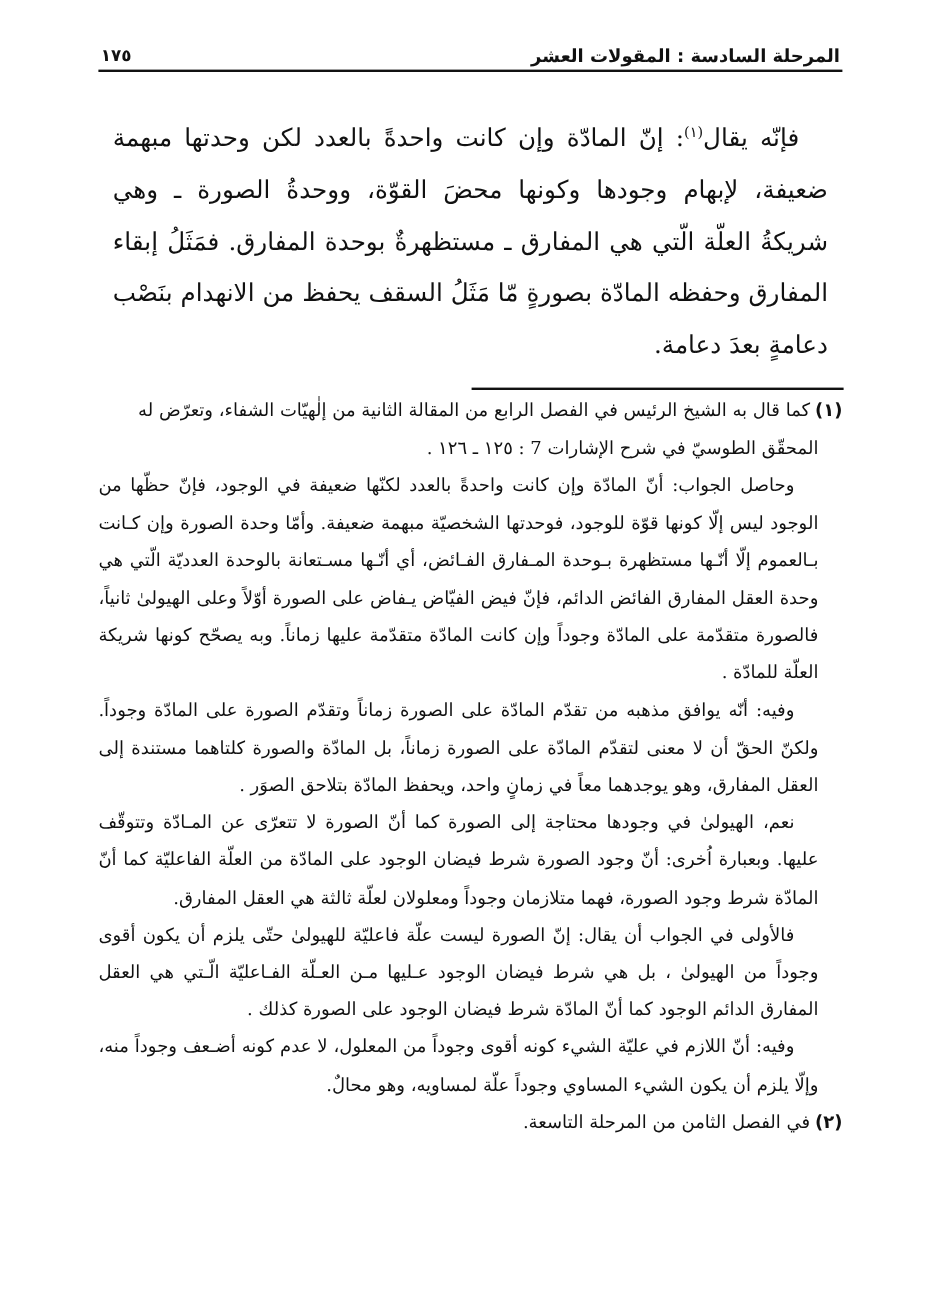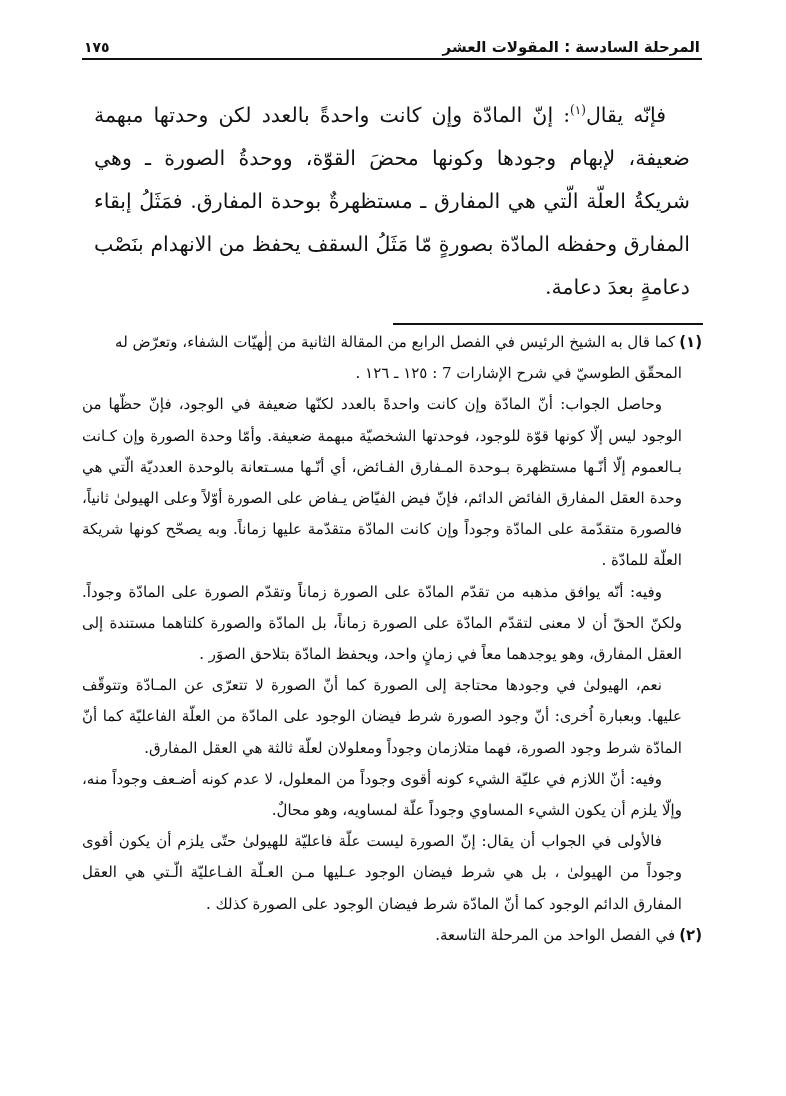--- a/index.html
+++ b/index.html
@@ -134,18 +134,18 @@
   </div>
 
   <div class="fn-rule"></div>
 
   <div class="footnotes">
     <p class="fn-start"><span class="fn-marker">(١)</span><span>كما قال به الشيخ الرئيس في الفصل الرابع من المقالة الثانية من إلٰهيّات الشفاء، وتعرّض له</span></p>
     <p class="fn-cont">المحقّق الطوسيّ في شرح الإشارات 7 : ١٢٥ ـ ١٢٦ .</p>
     <p class="fn-para">وحاصل الجواب: أنّ المادّة وإن كانت واحدةً بالعدد لكنّها ضعيفة في الوجود، فإنّ حظّها من الوجود ليس إلّا كونها قوّة للوجود، فوحدتها الشخصيّة مبهمة ضعيفة. وأمّا وحدة الصورة وإن كـانت بـالعموم إلّا أنّـها مستظهرة بـوحدة المـفارق الفـائض، أي أنّـها مسـتعانة بالوحدة العدديّة الّتي هي وحدة العقل المفارق الفائض الدائم، فإنّ فيض الفيّاض يـفاض على الصورة أوّلاً وعلى الهيولىٰ ثانياً، فالصورة متقدّمة على المادّة وجوداً وإن كانت المادّة متقدّمة عليها زماناً. وبه يصحّح كونها شريكة العلّة للمادّة .</p>
     <p class="fn-para">وفيه: أنّه يوافق مذهبه من تقدّم المادّة على الصورة زماناً وتقدّم الصورة على المادّة وجوداً. ولكنّ الحقّ أن لا معنى لتقدّم المادّة على الصورة زماناً، بل المادّة والصورة كلتاهما مستندة إلى العقل المفارق، وهو يوجدهما معاً في زمانٍ واحد، ويحفظ المادّة بتلاحق الصوَر .</p>
     <p class="fn-para">نعم، الهيولىٰ في وجودها محتاجة إلى الصورة كما أنّ الصورة لا تتعرّى عن المـادّة وتتوقّف عليها. وبعبارة اُخرى: أنّ وجود الصورة شرط فيضان الوجود على المادّة من العلّة الفاعليّة كما أنّ المادّة شرط وجود الصورة، فهما متلازمان وجوداً ومعلولان لعلّة ثالثة هي العقل المفارق.</p>
+    <p class="fn-para">فالأولى في الجواب أن يقال: إنّ الصورة ليست علّة فاعليّة للهيولىٰ حتّى يلزم أن يكون أقوى وجوداً من الهيولىٰ ، بل هي شرط فيضان الوجود عـليها مـن العـلّة الفـاعليّة الّـتي هي العقل المفارق الدائم الوجود كما أنّ المادّة شرط فيضان الوجود على الصورة كذلك .</p>
     <p class="fn-para">وفيه: أنّ اللازم في عليّة الشيء كونه أقوى وجوداً من المعلول، لا عدم كونه أضـعف وجوداً منه، وإلّا يلزم أن يكون الشيء المساوي وجوداً علّة لمساويه، وهو محالٌ.</p>
-    <p class="fn-para">فالأولى في الجواب أن يقال: إنّ الصورة ليست علّة فاعليّة للهيولىٰ حتّى يلزم أن يكون أقوى وجوداً من الهيولىٰ ، بل هي شرط فيضان الوجود عـليها مـن العـلّة الفـاعليّة الّـتي هي العقل المفارق الدائم الوجود كما أنّ المادّة شرط فيضان الوجود على الصورة كذلك .</p>
-    <p class="fn-start"><span class="fn-marker">(٢)</span><span>في الفصل الواحد من المرحلة التاسعة.</span></p>
+    <p class="fn-start"><span class="fn-marker">(٢)</span><span>في الفصل الثامن من المرحلة التاسعة.</span></p>
   </div>
 
 </div>
 
 </body></html>

